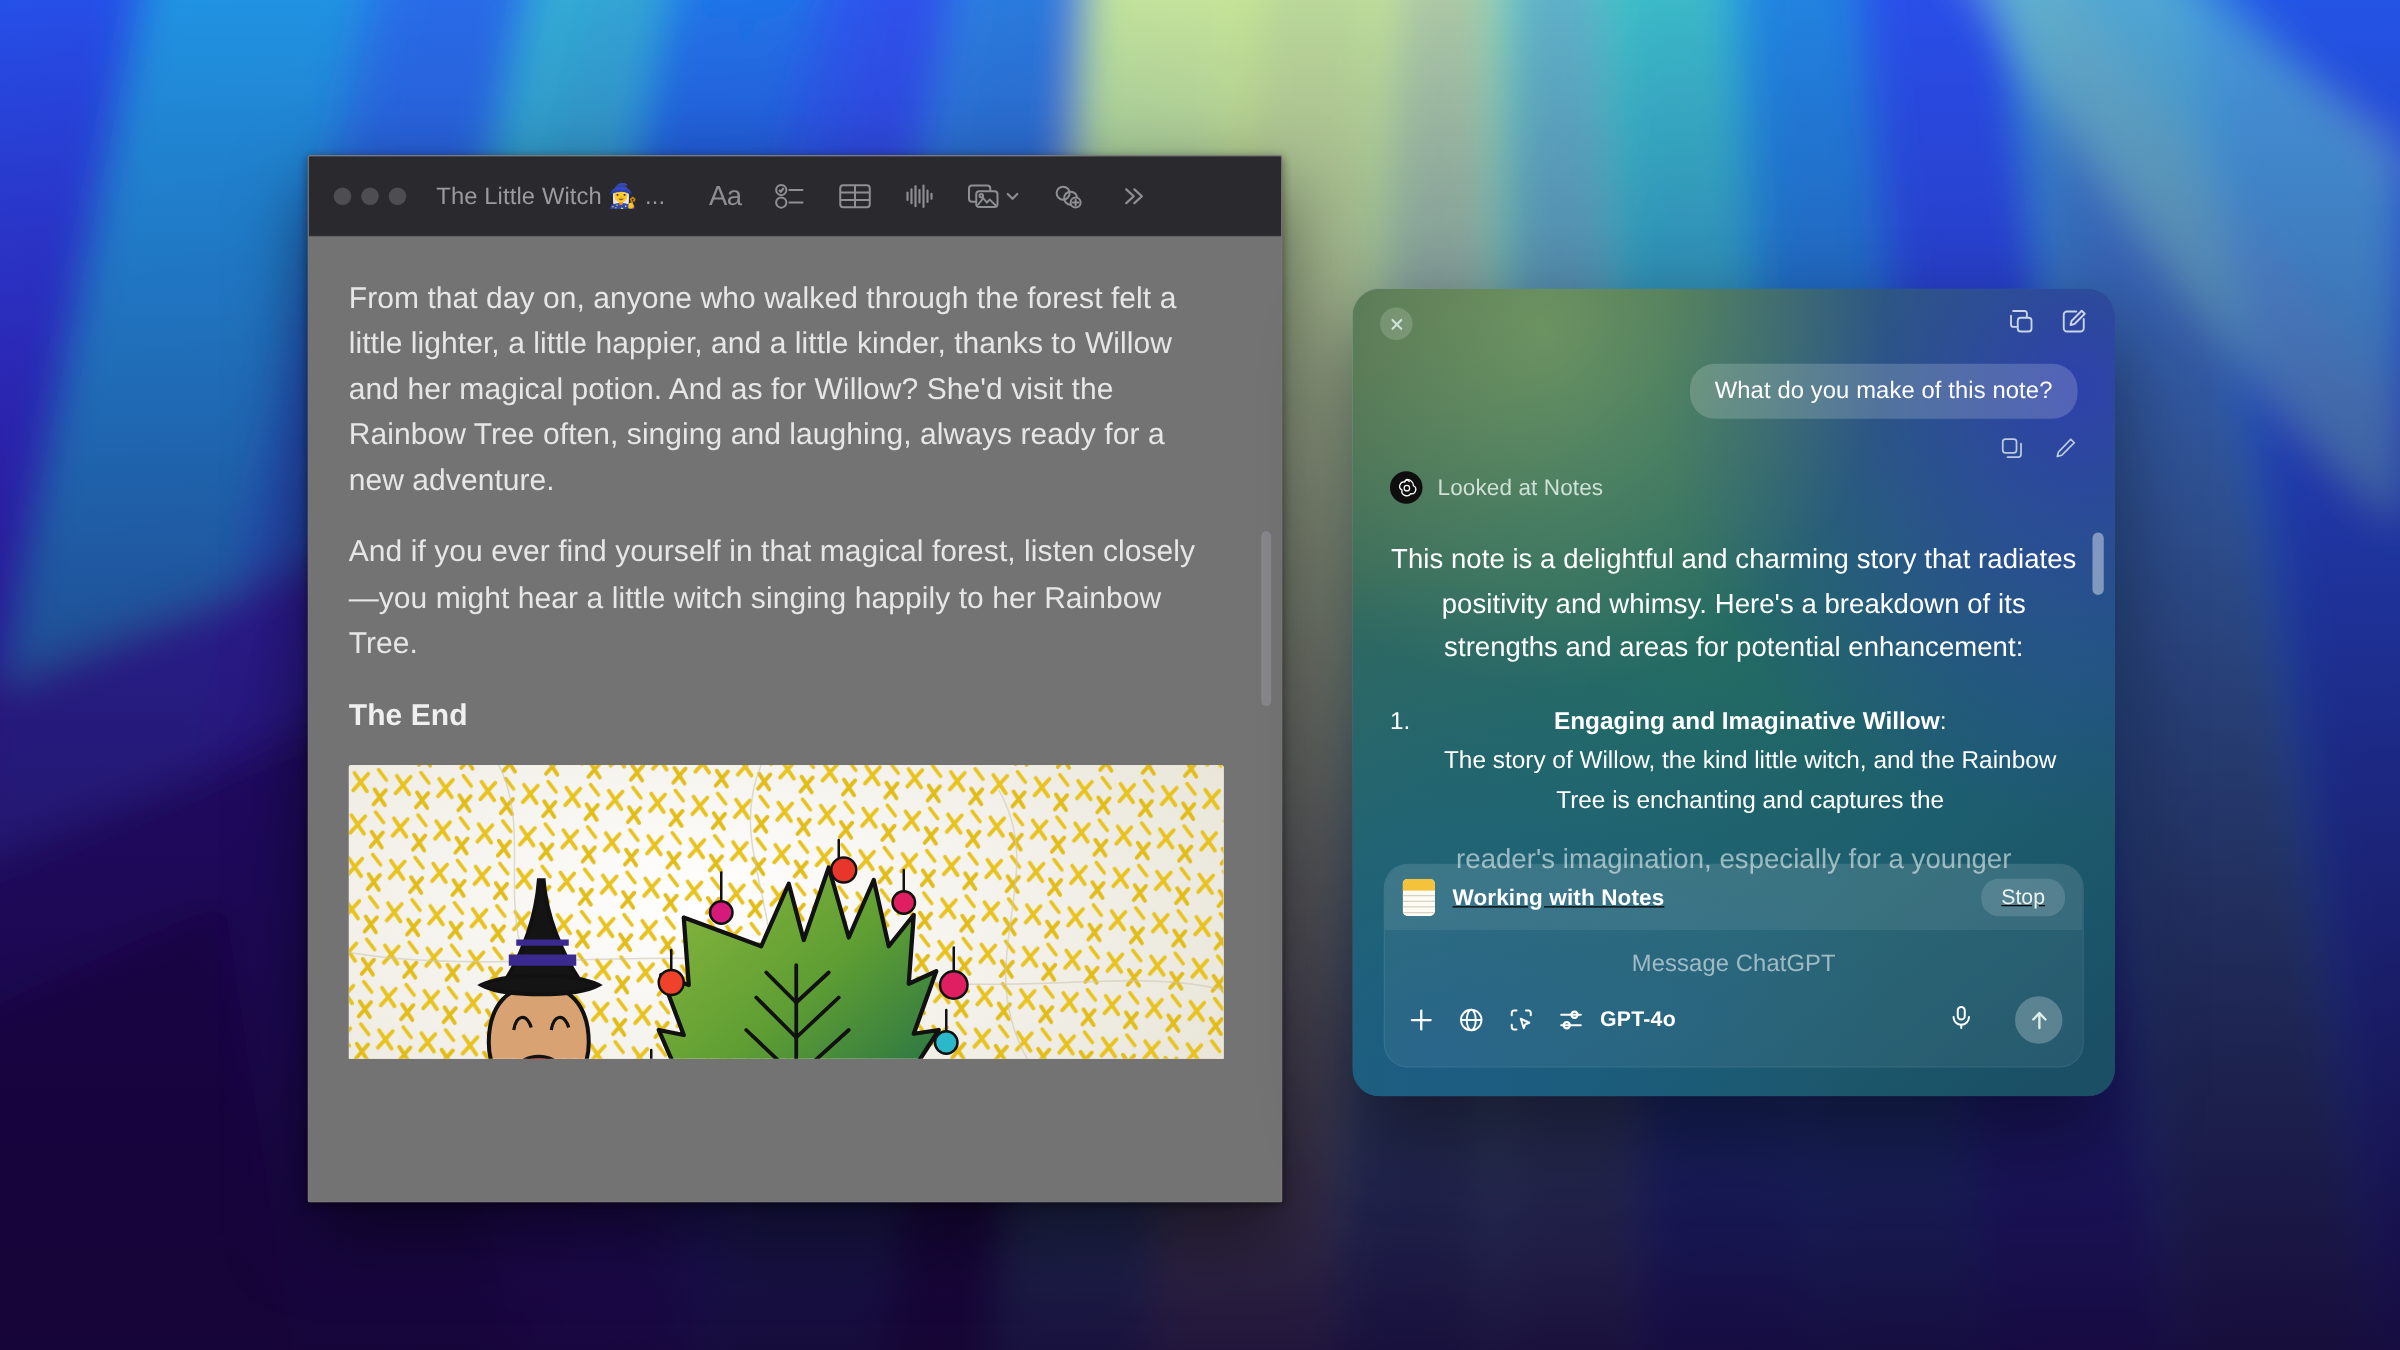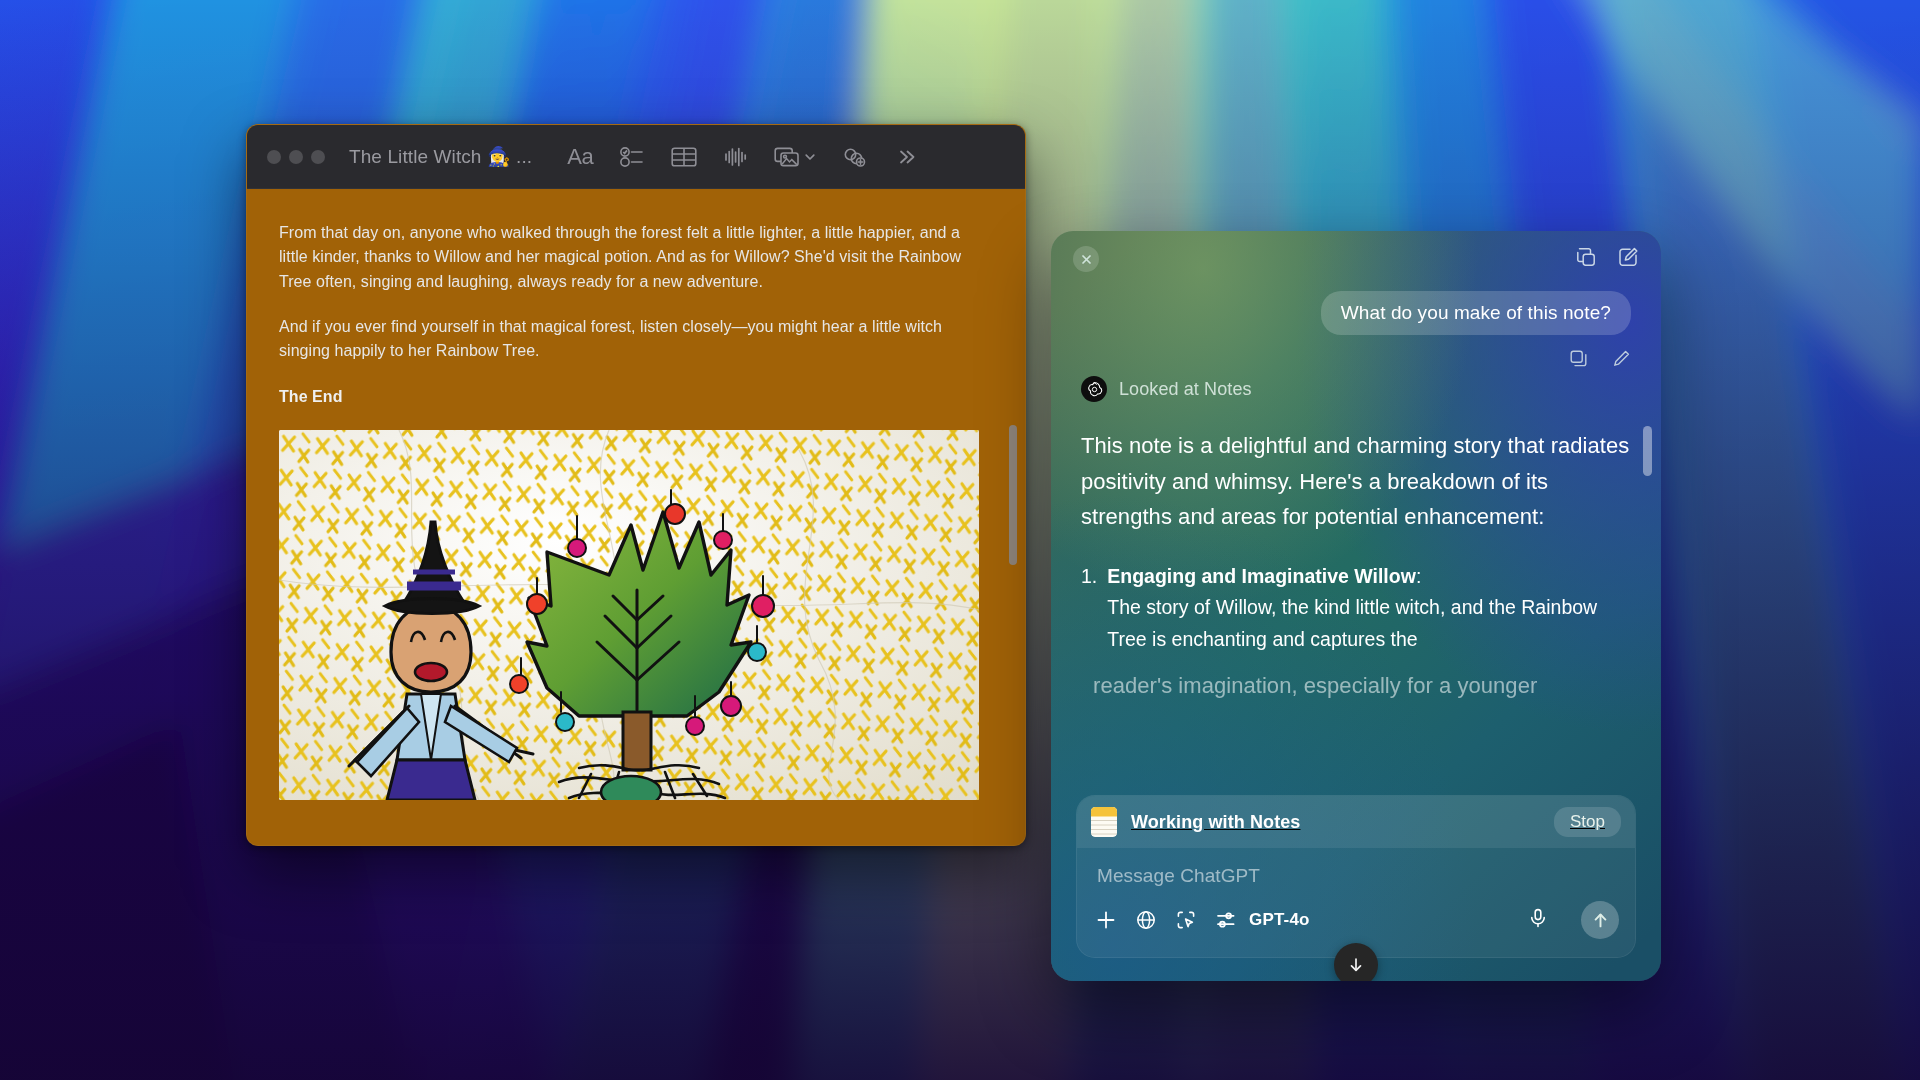--- a/index.html
+++ b/index.html
@@ -9,22 +9,22 @@
     background:#2b0f6b;
     position:relative;
   }
 
   
   #wallpaper { position:absolute; inset:0; overflow:hidden; background:#3b13a8; }
   #wallpaper svg { position:absolute; inset:0; width:1920px; height:1080px; display:block; }
 
   
   #notes-window {
-    position:absolute; left:246px; top:124px; width:780px; height:722px;
-    background:#a16207; border-radius:12px;
+    position:absolute; left:246px; top:124px; width:780px; height:838px;
+    background:#737373; border-radius:2px;
     box-shadow:0 26px 60px rgba(0,0,0,.50), 0 2px 8px rgba(0,0,0,.40);
     overflow:hidden;
     border:1px solid rgba(255,255,255,.05);
   }
   #notes-titlebar {
     height:64px; background:#2a2a2e; display:flex; align-items:center;
     padding:0 16px 0 20px; gap:0;
     border-bottom:1px solid rgba(255,255,255,.04);
   }
   .traffic-lights { display:flex; gap:8px; align-items:center; margin-right:24px; }
@@ -37,41 +37,42 @@
   .tb-btn {
     width:52px; height:40px; display:flex; align-items:center; justify-content:center;
     color:#8e8e95; cursor:default; border-radius:6px;
   }
   .tb-btn.wide { width:66px; gap:4px; }
   .tb-btn svg { display:block; }
   .tb-aa { font-size:22px; color:#8e8e95; font-weight:400; letter-spacing:-.5px; }
 
   #notes-body { position:relative; height:658px; padding:32px 40px 0 32px; overflow:hidden; }
   .note-p {
-    color:#e6e6e6; font-size:16px; line-height:1.52; margin-bottom:21px;
+    color:#e6e6e6; font-size:24px; line-height:1.52; margin-bottom:21px;
     max-width:700px; letter-spacing:.05px;
   }
   .note-p.bold { font-weight:700; color:#efefef; }
   #note-figure {
     width:700px; height:370px; margin-top:6px; border-radius:2px; overflow:hidden;
     position:relative; background:#f2efe6;
   }
   #note-figure svg { position:absolute; inset:0; display:block; }
 
   #notes-scrollbar {
     position:absolute; right:8px; top:300px; width:8px; height:140px;
     background:#8b8b8f; border-radius:4px; opacity:.85;
   }
 
   
   #chatgpt-panel {
-    position:absolute; left:1051px; top:231px; width:610px; height:750px;
+    position:absolute; left:1082px; top:231px; width:610px; height:646px;
     border-radius:22px; overflow:hidden;
     box-shadow:0 30px 70px rgba(0,0,0,.45), 0 0 0 1px rgba(255,255,255,.10) inset;
     backdrop-filter:blur(30px);
+    text-align:center;
   }
   #cg-bg { position:absolute; inset:0; }
   #cg-bg svg { width:100%; height:100%; display:block; }
 
   #cg-header {
     position:relative; height:56px; display:flex; align-items:center;
     padding:0 22px; z-index:4;
   }
   #cg-close {
     width:26px; height:26px; border-radius:50%;

